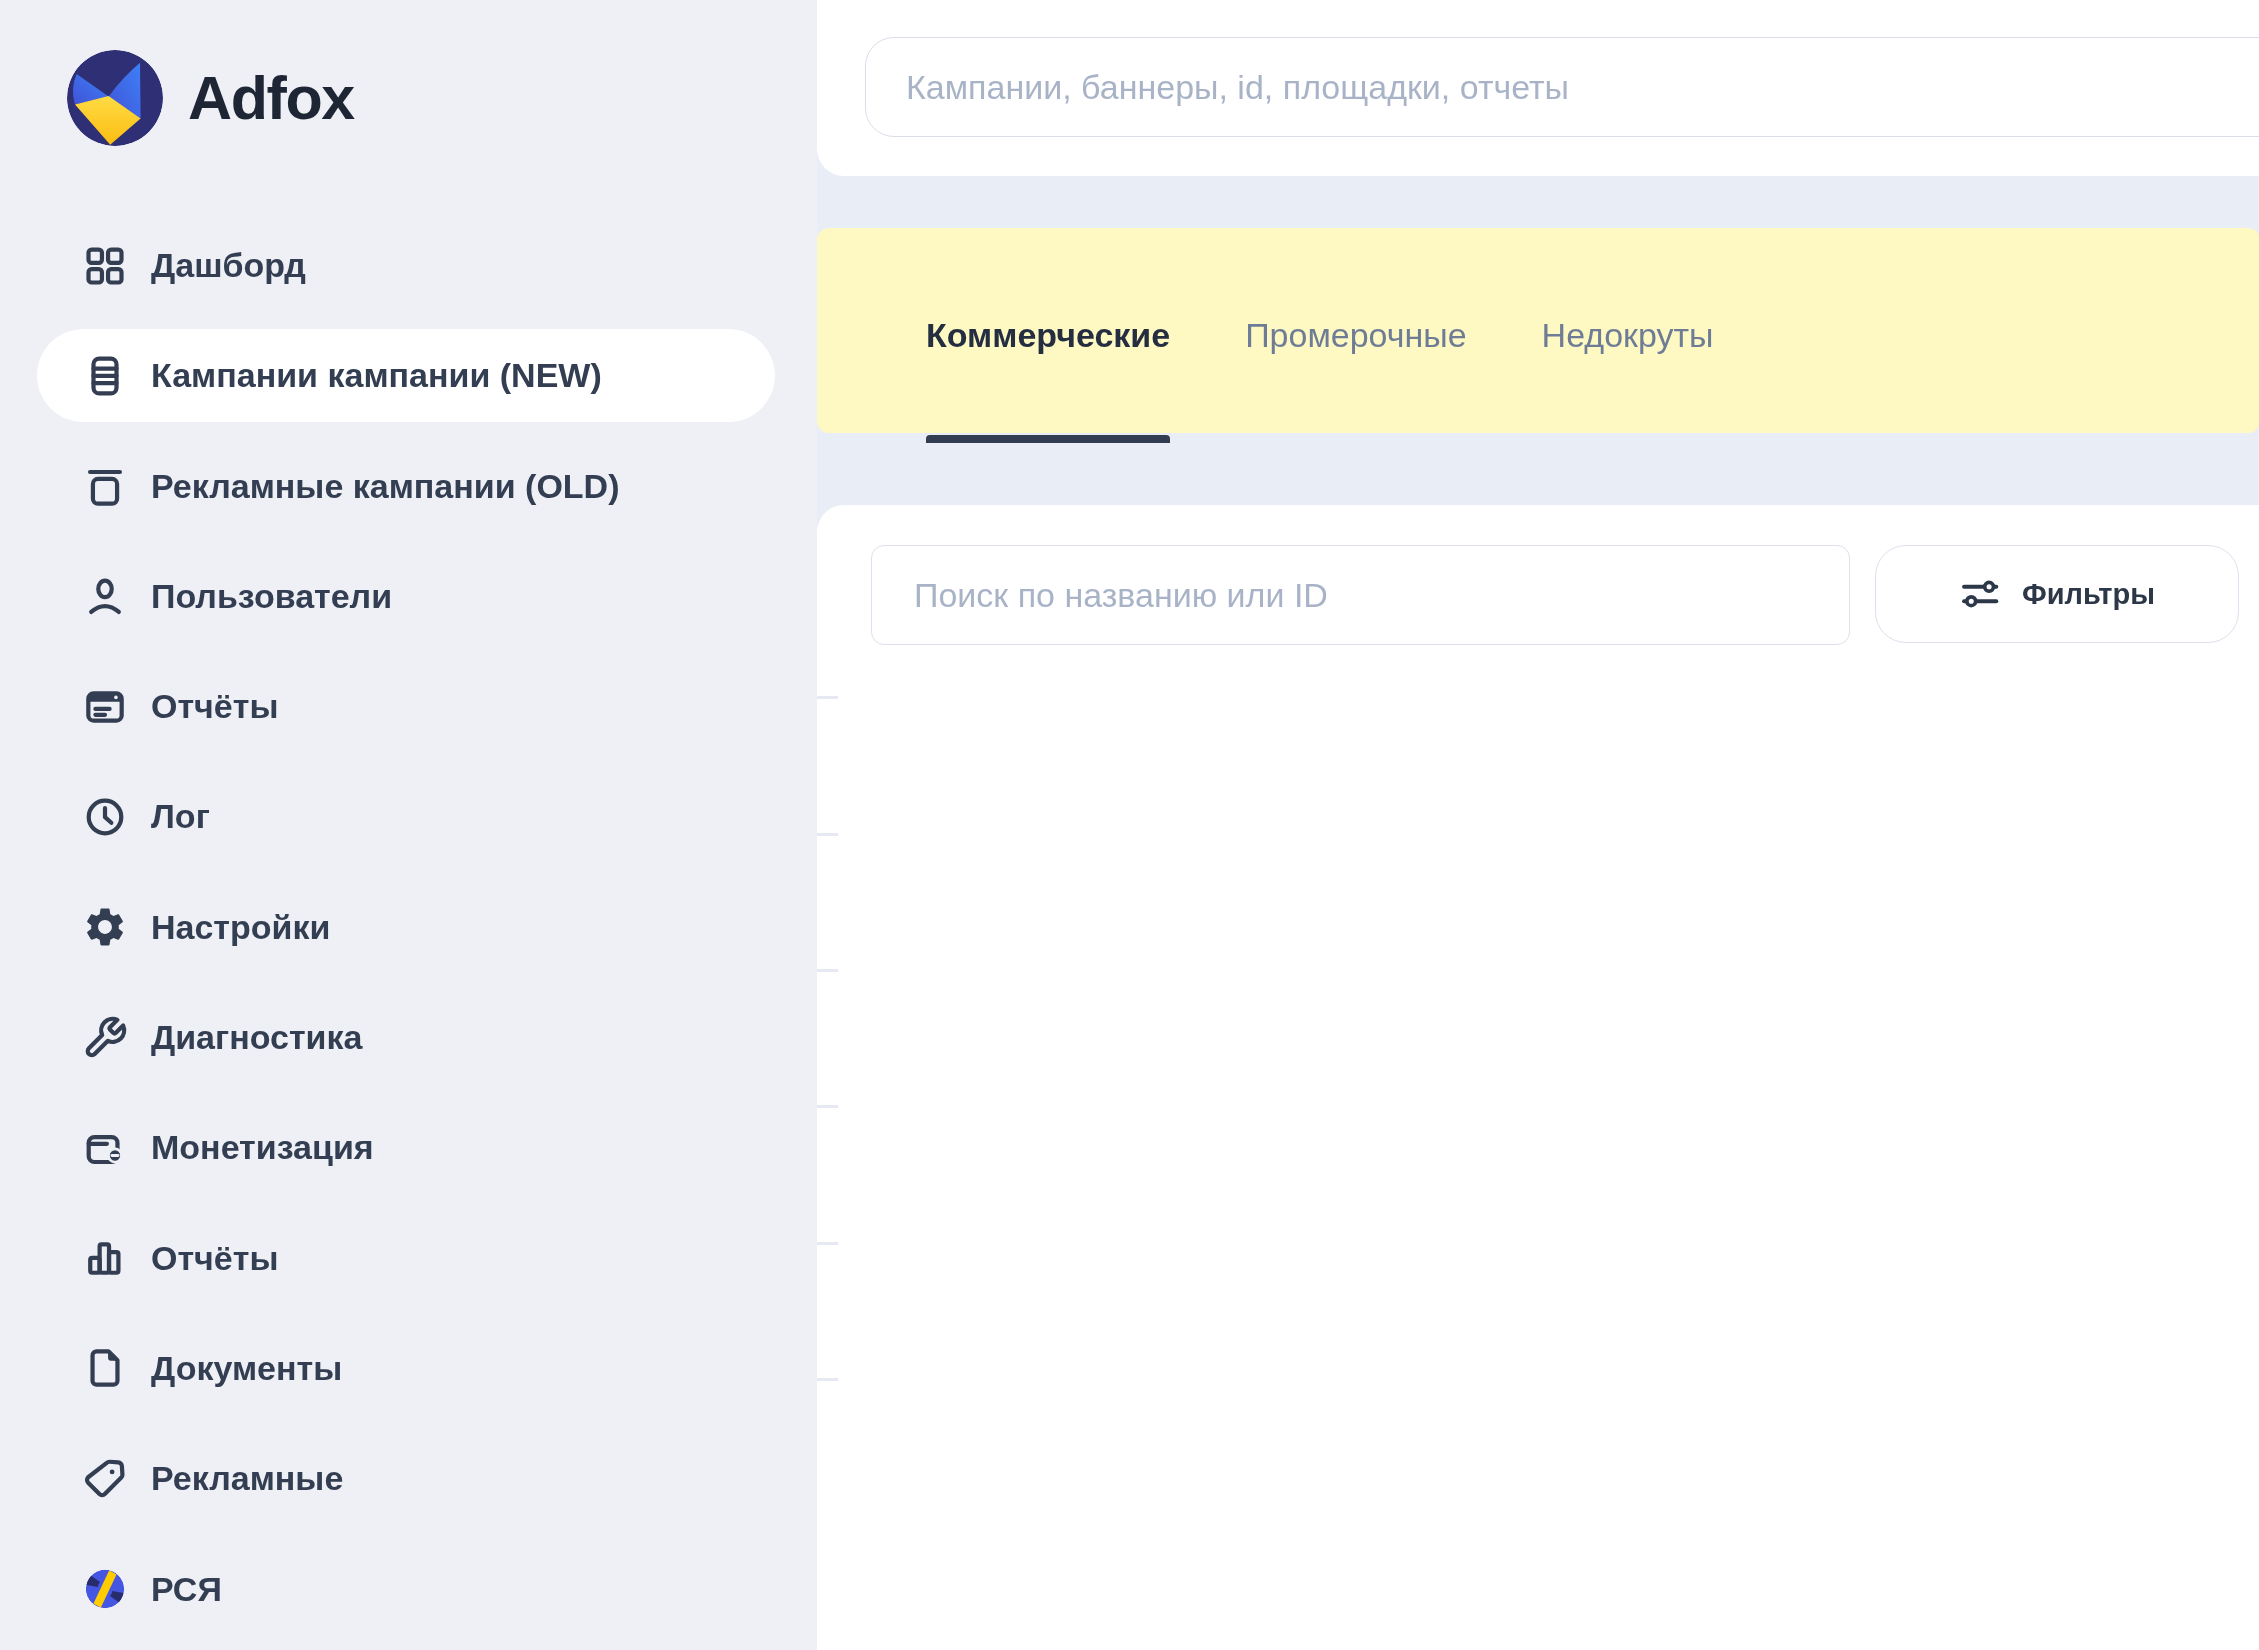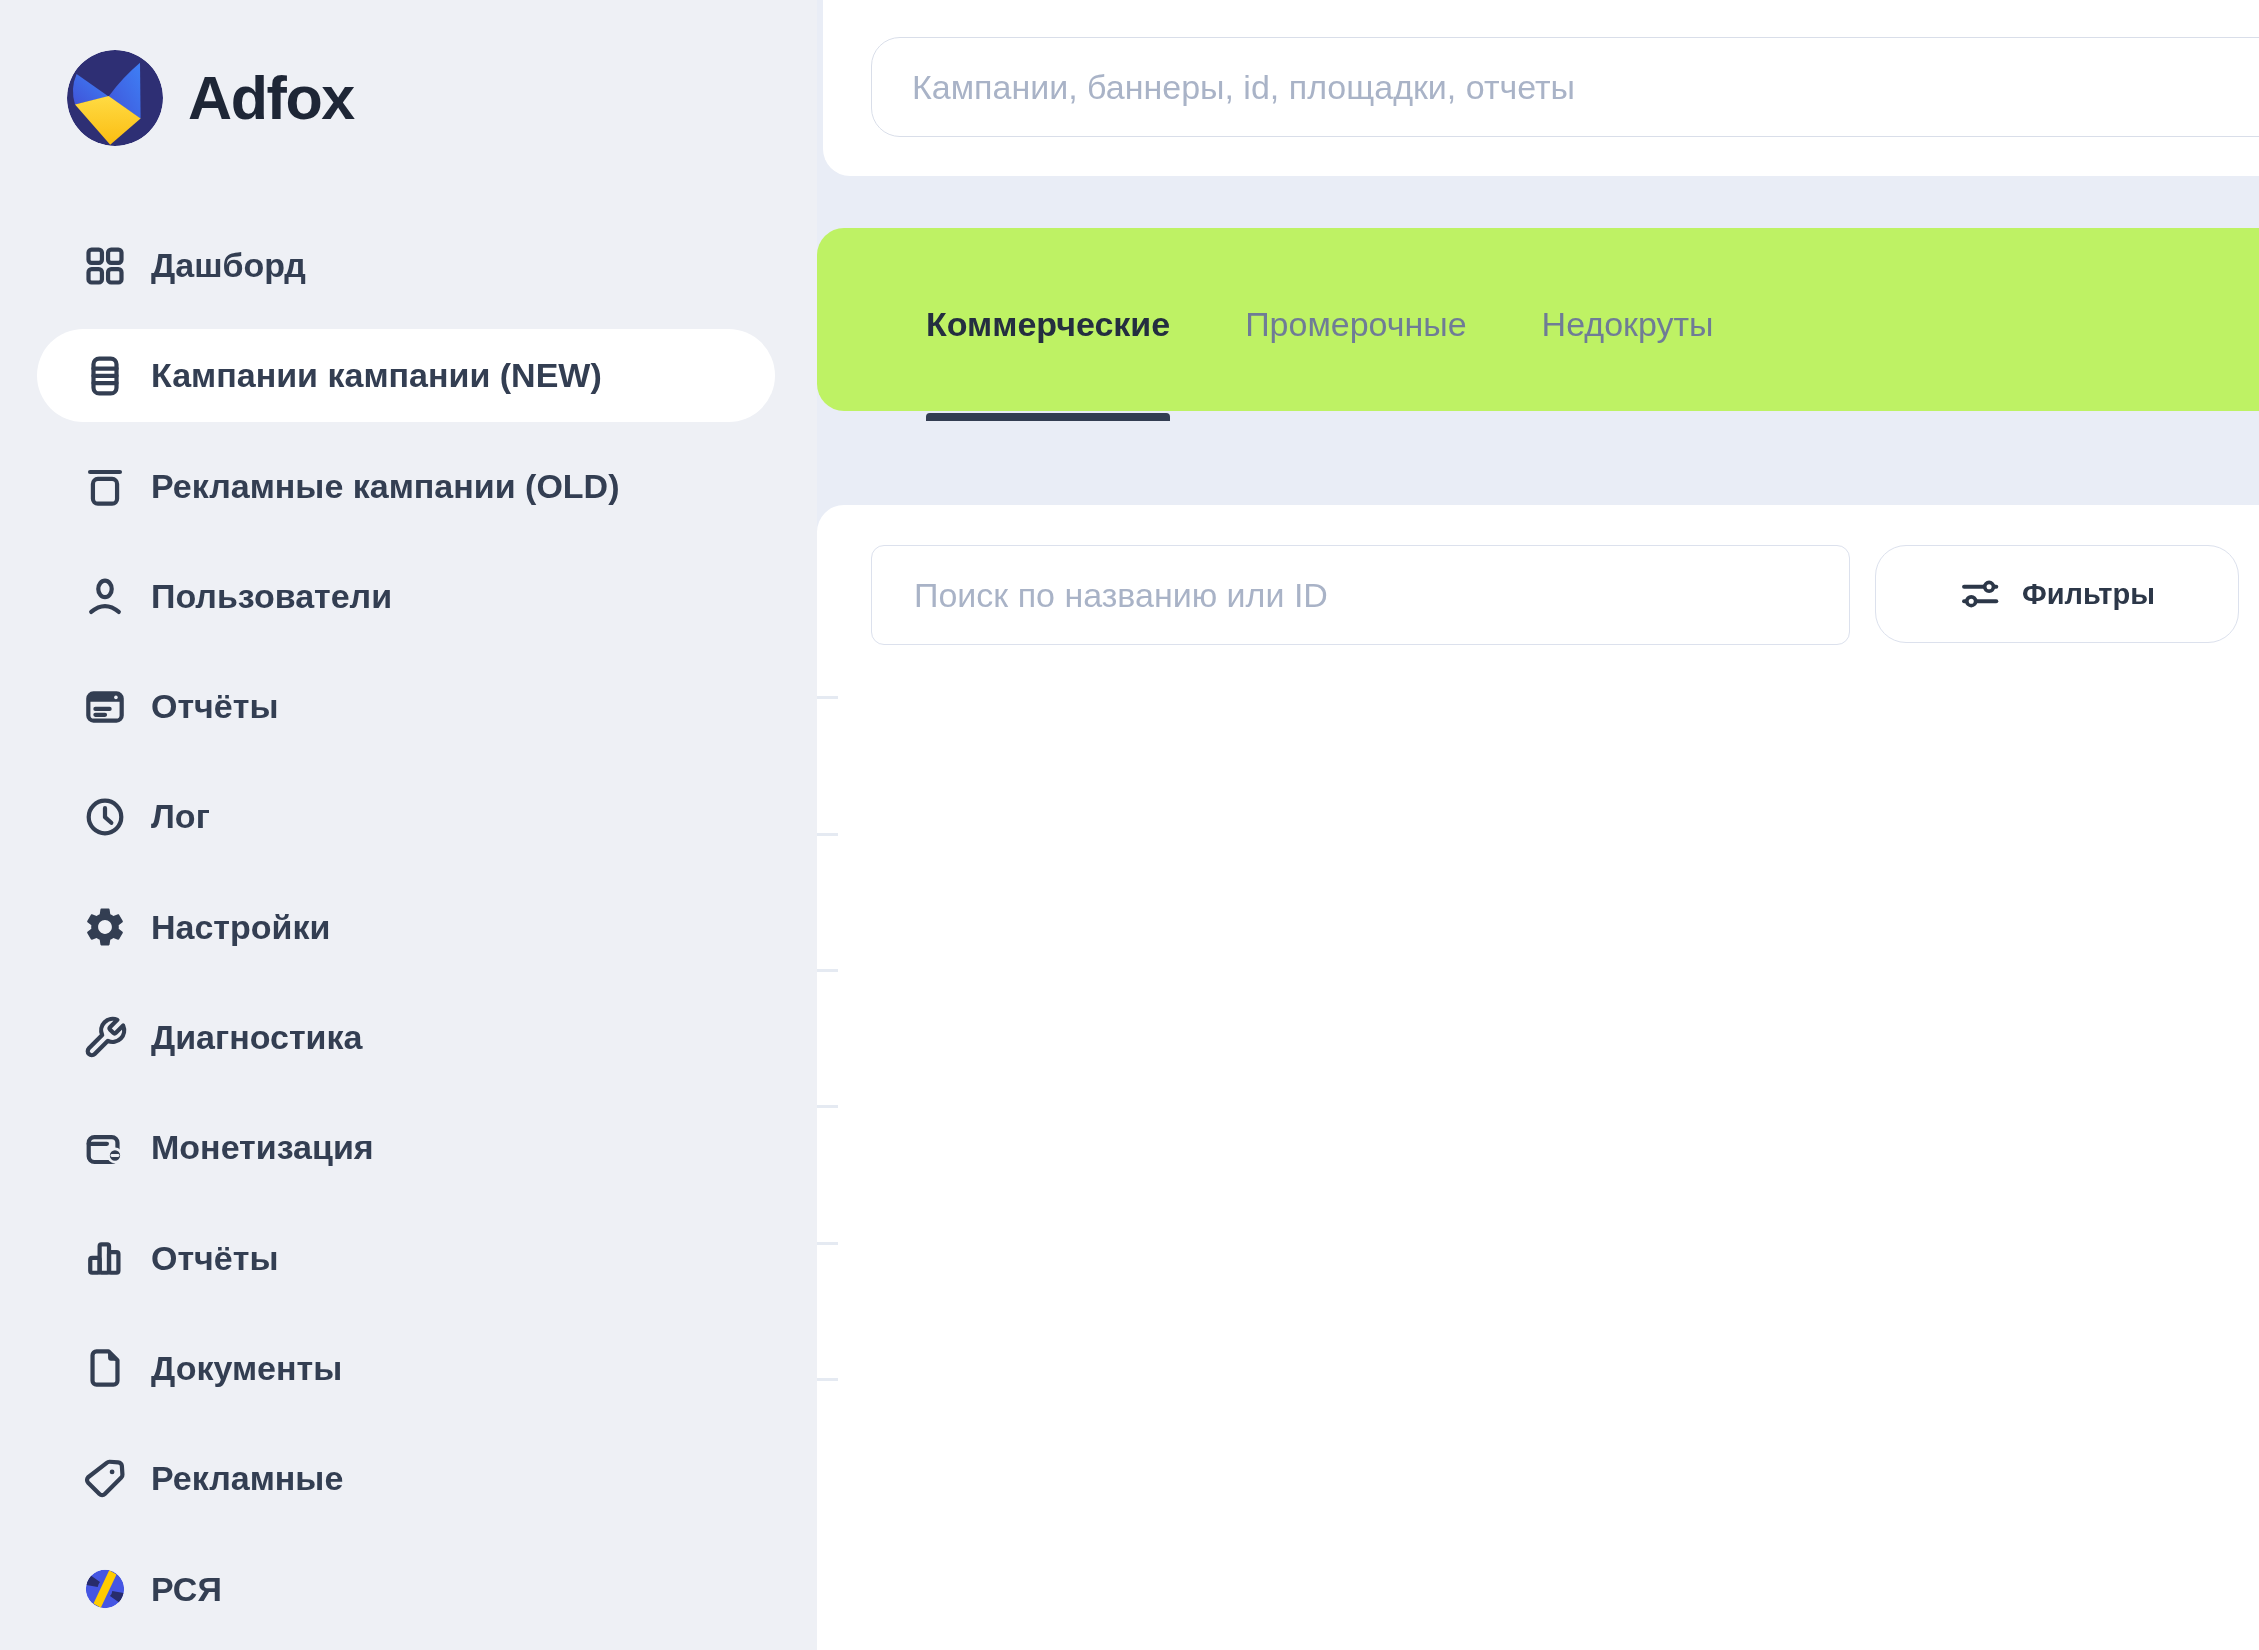--- a/index.html
+++ b/index.html
@@ -42,40 +42,41 @@
   .nav-label {
     margin-left: 23px;
     font-size: 34px; font-weight: 600; color: #333e52;
     white-space: nowrap;
   }
 
   
   .main { position: absolute; left: 817px; top: 0; width: 1443px; height: 1650px; }
 
   .topbar {
-    position: absolute; left: 6px; right: 0; top: 0; height: 176px;
+    position: absolute; left: 0; right: 0; top: 0; height: 176px;
     background: #ffffff;
     border-bottom-left-radius: 27px;
     overflow: hidden;
   }
   .global-search {
     position: absolute; left: 48px; top: 37px;
     width: 1460px; height: 100px;
     border: 1.9px solid #d9dee9; border-radius: 29px;
     padding: 0 40px;
     font-family: inherit; font-size: 34px; color: #3a4356;
     outline: none; background: #fff;
   }
 
   .tabsbar {
-    position: absolute; left: 0; right: 0; top: 228px; height: 183px;
-    background: #bef264;
+    position: absolute; left: 0; right: 0; top: 228px; height: 205px;
+    background: #fef9c3;
     border-top-left-radius: 27px; border-bottom-left-radius: 27px;
     display: flex; align-items: center; gap: 75px;
     padding: 9.6px 0 0 109px;
+    border-radius: 12px;
   }
   .tab {
     position: relative; height: 100%;
     display: flex; align-items: center;
     font-size: 34px; color: #6f7c96; font-weight: 400;
     cursor: pointer; white-space: nowrap;
   }
   .tab.active { color: #242e40; font-weight: 700; }
   .tab .underline {
     display: none;

